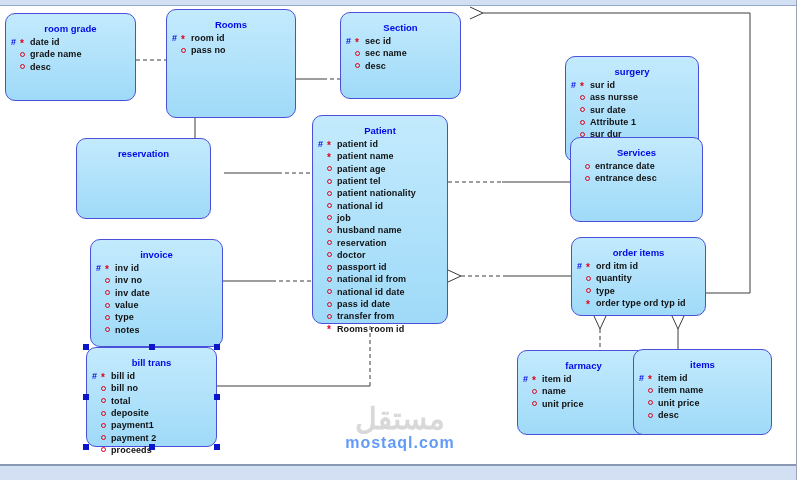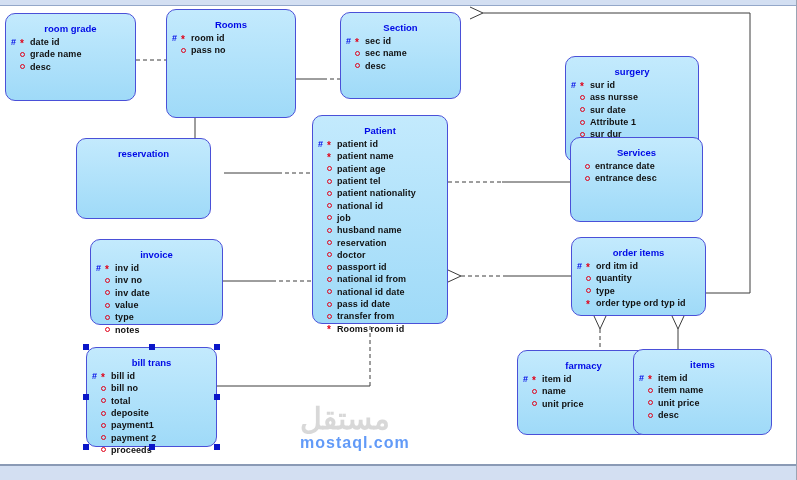--- a/index.html
+++ b/index.html
@@ -22,21 +22,21 @@
   .entity-title{text-align:center;color:var(--etitle);font-size:9.5px;font-weight:bold;
                 height:13px;line-height:12px;}
   .attr-row{display:flex;align-items:center;height:12.3px;padding-left:5px;white-space:nowrap;}
   .p-hash{width:9px;color:var(--hash);font-size:9px;font-weight:bold;flex:0 0 9px;}
   .p-mark{width:10px;flex:0 0 10px;display:flex;align-items:center;}
   .p-star{color:var(--star);font-size:10px;font-weight:bold;line-height:8px;margin-top:3px;}
   .p-circ{display:inline-block;width:5px;height:5px;border:1.2px solid var(--opt);
           border-radius:50%;}
   .attr-name{color:var(--attr);font-size:9px;font-weight:bold;letter-spacing:0.1px;}
   .handle{position:absolute;width:6px;height:6px;background:var(--handle);z-index:3;}
-  .watermark{position:absolute;left:300px;top:404px;width:200px;text-align:left;z-index:0;
+  .watermark{position:absolute;left:300px;top:404px;width:200px;text-align:center;z-index:0;
              color:var(--wm);user-select:none;}
   .wm-ar{display:block;font-size:30px;font-weight:bold;line-height:30px;opacity:.85;}
   .wm-dom{display:block;font-size:16px;font-weight:bold;letter-spacing:1px;color:#3b82f6;opacity:.8;}
 </style>
 </head>
 <body>
 
 <div id="stage">
   <div class="strip-top"></div>
 
@@ -332,21 +332,21 @@
           <span class="attr-name">entrance date</span>
         </div>
         <div class="attr-row">
           <span class="p-hash"></span>
           <span class="p-mark">
             <span class="p-circ"></span>
           </span>
           <span class="attr-name">entrance desc</span>
         </div>
       </div>
-      <div class="entity" style="left: 90px; top: 239px; width: 133px; height: 86px;">
+      <div class="entity" style="left: 90px; top: 239px; width: 133px; height: 108px;">
         <div class="entity-title">invoice</div>
         <div class="attr-row">
           <span class="p-hash">#</span>
           <span class="p-mark">
             <span class="p-star">*</span>
           </span>
           <span class="attr-name">inv id</span>
         </div>
         <div class="attr-row">
           <span class="p-hash"></span>

